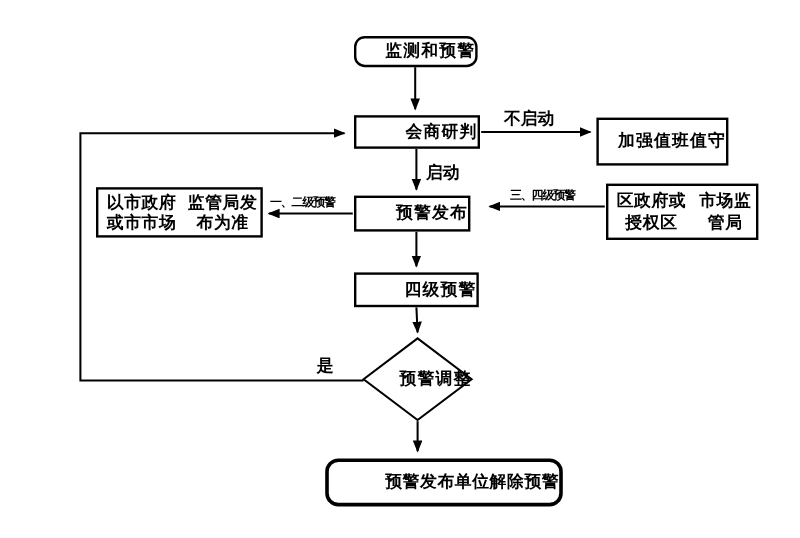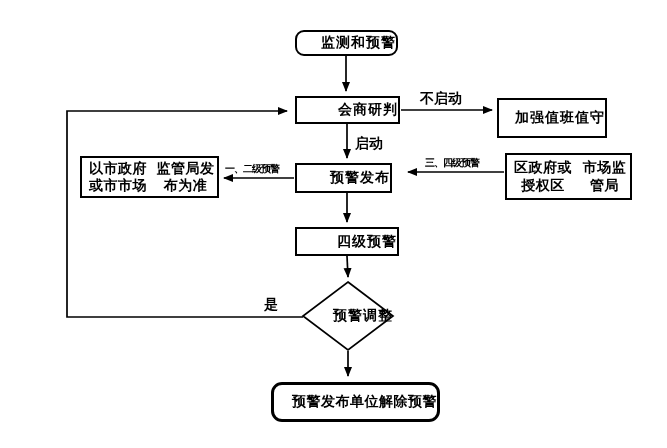--- a/index.html
+++ b/index.html
@@ -99,21 +99,21 @@
   </div>
 
   <div class="node" style="left:295px;top:227px;width:104px;height:29px">
     <span>四级预警</span>
   </div>
 
   <div class="diamond-label" style="left:303px;top:282px;width:90px;height:68px">
     <span>预警调整</span>
   </div>
 
-  <div class="node thick" style="left:271px;top:382px;width:169px;height:40px">
+  <div class="node thick" style="left:271px;top:382px;width:198px;height:40px">
     <span>预警发布单位解除预警</span>
   </div>
 
   <div class="edge-label" style="left:420px;top:90px">不启动</div>
 
   <div class="edge-label" style="left:355px;top:135px">启动</div>
 
   <div class="edge-label small" style="left:225px;top:162px">一、二级预警</div>
 
   <div class="edge-label small" style="left:425px;top:156px">三、四级预警</div>

